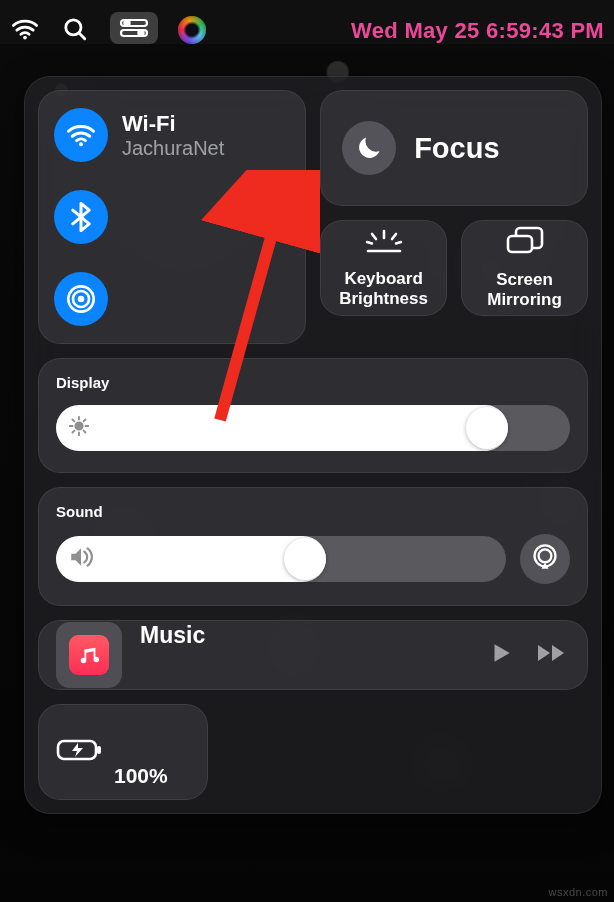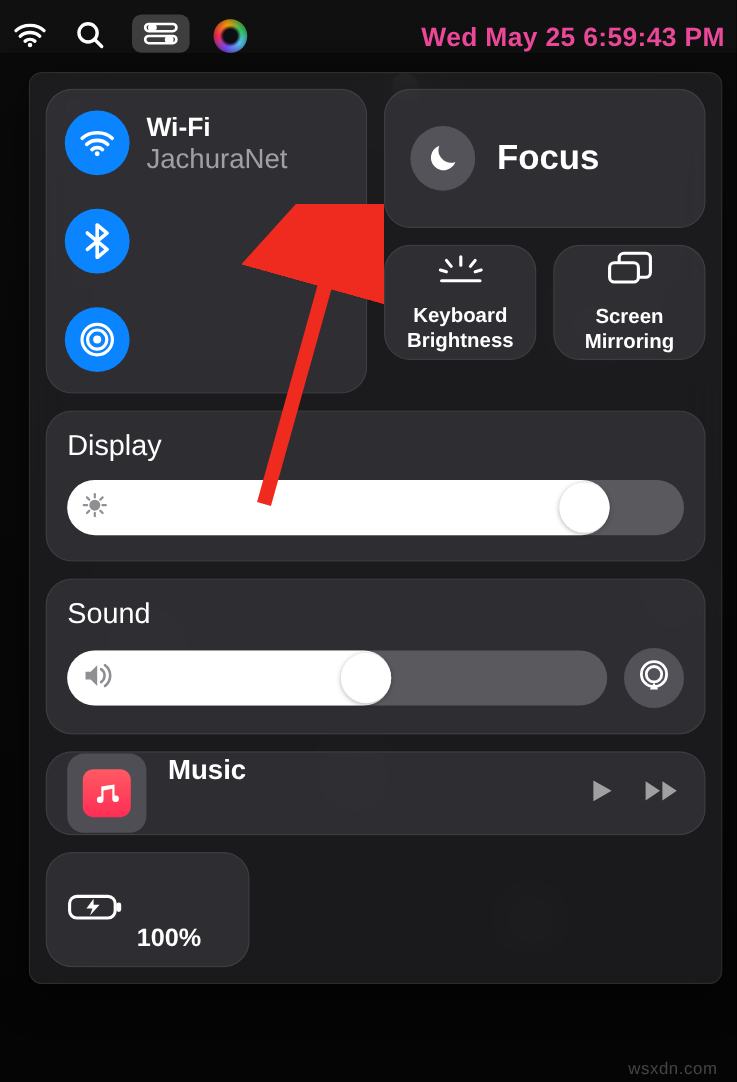--- a/index.html
+++ b/index.html
@@ -26,54 +26,54 @@
 .cc-pill { width: 48px; height: 32px; background: rgba(120,120,120,.45);
   border-radius: 8px; display: flex; align-items: center; justify-content: center; }
 .siri { width: 28px; height: 28px; border-radius: 50%;
   background: conic-gradient(from 200deg,#7b4dff,#ff2d55,#ff9f0a,#34c759,#5ac8fa,#7b4dff); 
   box-shadow: inset 0 0 6px rgba(0,0,0,.5); position: relative; }
 .siri::after { content:""; position:absolute; inset:5px; border-radius:50%;
   background: radial-gradient(circle,#0d0d14 45%,transparent 70%);}
 .mb-clock { margin-left: auto; font-size: 22px; font-weight: 600; letter-spacing: .3px;}
 
 
-.panel { position: absolute; top: 60px; left: 24px; right: 12px;
-  border-radius: 11px; padding: 14px;
+.panel { position: absolute; top: 76px; left: 24px; right: 12px;
+  border-radius: 26px; padding: 14px;
   background: rgba(40,40,44,.6); backdrop-filter: blur(20px);
   box-shadow: inset 0 0 0 1px rgba(255,255,255,.08), 0 10px 30px rgba(0,0,0,.5);
   color: #fff; }
 
 .row { display: flex; gap: 14px; }
 
 .card { background: rgba(70,70,78,.45); border-radius: 22px;
   box-shadow: inset 0 0 0 1px rgba(255,255,255,.08); }
 
 .conn-card { flex: 1 1 270px; padding: 18px 16px; display: flex; flex-direction: column; gap: 28px; position:relative;}
 .conn-item { display: flex; align-items: center; gap: 14px; }
 .circ { width: 54px; height: 54px; border-radius: 50%; background: #0a84ff;
   display: flex; align-items: center; justify-content: center; flex: none; }
 .lbls { display: flex; flex-direction: column; }
 .lbl-t { font-size: 22px; font-weight: 600; }
-.lbl-s { font-size: 23px; color: rgba(235,235,245,.6);}
+.lbl-s { font-size: 20px; color: rgba(235,235,245,.6);}
 .chev { position:absolute; right:12px; top:120px; opacity:.5;}
 
 .right-col { flex: 1 1 270px; display: flex; flex-direction: column; gap: 14px; }
 
 .focus-card { height: 116px; display: flex; align-items: center; gap: 18px; padding: 0 22px;}
 .moon-circ { width: 54px; height:54px; border-radius:50%; background: rgba(120,120,128,.5);
   display:flex; align-items:center; justify-content:center; flex:none;}
 .focus-t { font-size: 29px; font-weight: 700; }
 
 .dual-row { display:flex; gap:14px; flex:1;}
 .tile { flex:1; height:96px; display:flex; flex-direction:column; align-items:center; justify-content:center; gap:10px;}
 .tile-t { font-size:17px; font-weight:600; text-align:center; line-height:1.2;}
 
 .sect { margin-top: 14px; padding: 16px 18px 22px; border-radius: 22px;
   background: rgba(70,70,78,.45); box-shadow: inset 0 0 0 1px rgba(255,255,255,.08);}
-.sect-title { font-size: 24px; font-weight: 400; margin-bottom: 14px;}
+.sect-title { font-size: 15px; font-weight: 700; margin-bottom: 14px;}
 
 .slider { position: relative; height: 46px; border-radius: 23px; background: rgba(170,170,178,.35);}
 .fill { position: absolute; top:0; left:0; bottom:0; background: #fff; border-radius:23px;
   display:flex; align-items:center; padding-left:12px;}
 .thumb { position:absolute; top:2px; width:42px; height:42px; background:#fff; border-radius:50%;
   box-shadow: 0 1px 4px rgba(0,0,0,.3);}
 .sound-row { display:flex; align-items:center; gap:14px;}
 .sound-row .slider { flex:1;}
 .out-btn { width:50px; height:50px; border-radius:50%; background: rgba(120,120,128,.5);
   display:flex; align-items:center; justify-content:center;}
@@ -89,21 +89,21 @@
 .media-ctrls { margin-left:auto; display:flex; align-items:center; gap:22px; opacity:.55;}
 
 .batt { margin-top: 14px; padding: 12px 18px; width: 170px; border-radius: 22px;
   background: rgba(70,70,78,.45); box-shadow: inset 0 0 0 1px rgba(255,255,255,.08);
   display:flex; align-items:center; gap:12px;}
 .batt-t { font-size: 21px; font-weight: 700; margin-top: 48px;}
 
 
 .arrow-svg { position:absolute; top:170px; left:180px; pointer-events:none;}
 
-.watermark { position:absolute; right:16px; bottom:4px; font-size:14px; color:rgba(255,255,255,.25); letter-spacing:.5px;}
+.watermark { position:absolute; right:6px; bottom:4px; font-size:11px; color:rgba(255,255,255,.25); letter-spacing:.5px;}
 </style>
 </head>
 <body>
 
 <div class="wallpaper"></div>
 
 <div class="menubar">
   <div class="mb-icon">
     <svg width="28" height="22" viewBox="0 0 24 18" fill="none" stroke="#fff" stroke-width="2.4" stroke-linecap="round">
         <path d="M2 6 C7 1 17 1 22 6"></path>

